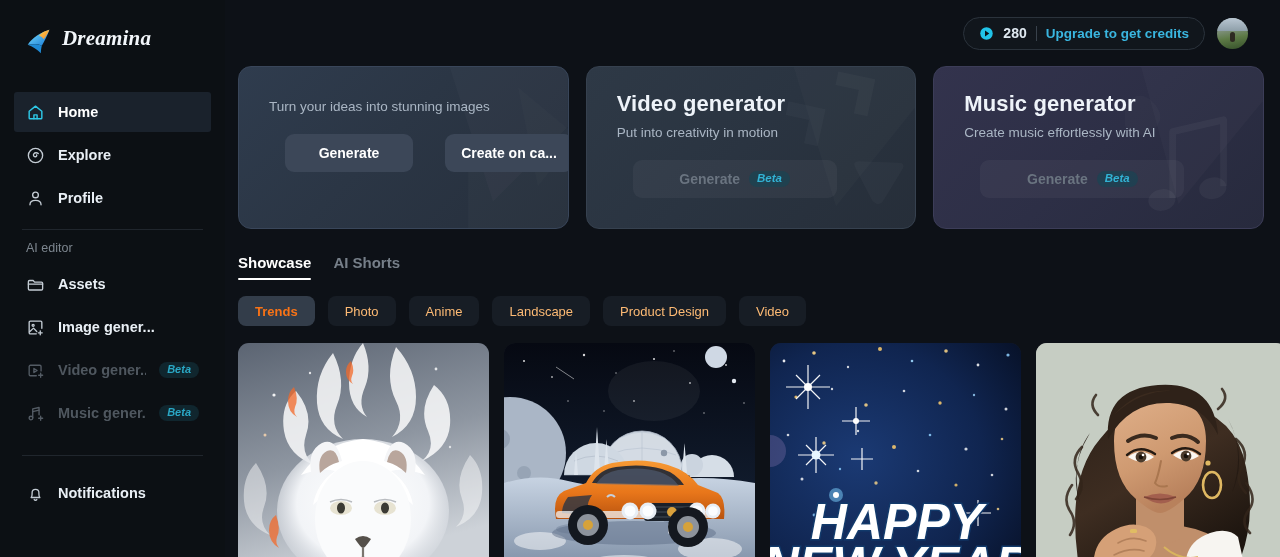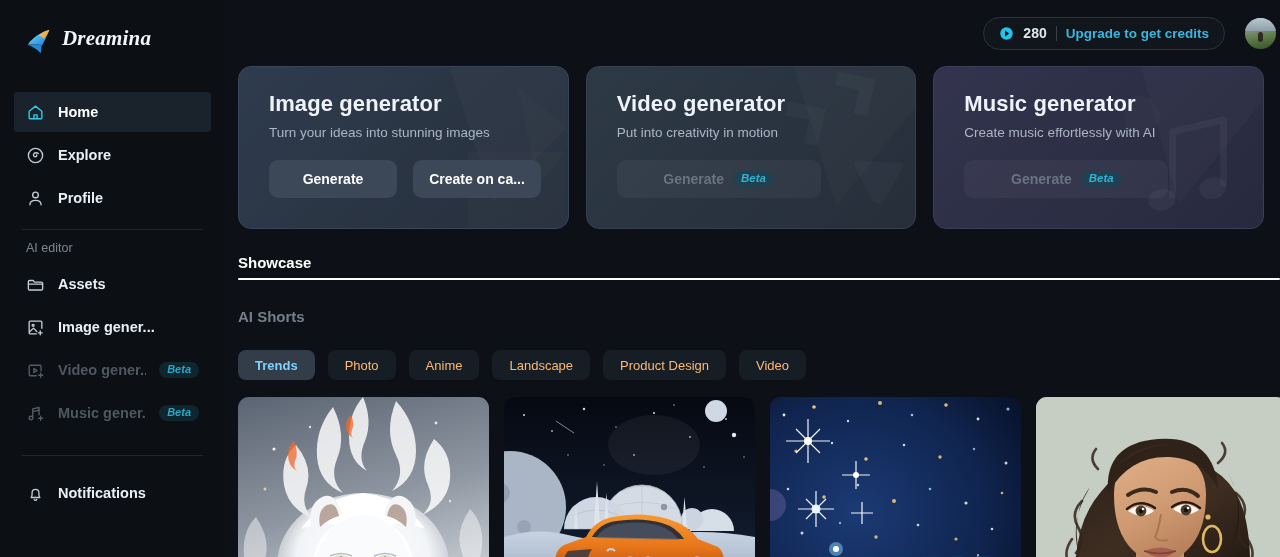--- a/index.html
+++ b/index.html
@@ -61,21 +61,21 @@
     border-radius: 9px; padding: 2px 8px 3px;
     line-height: 1;
   }
   .nav-gap { height: 6px; }
 
   
   .main { flex: 1; height: 557px; position: relative; background: #0d1117; overflow: hidden; }
 
   .topbar {
     height: 66px; display: flex; align-items: center; justify-content: flex-end;
-    padding-right: 4px; gap: 20px;
+    padding-right: 32px; gap: 12px;
   }
   .credit-pill {
     display: flex; align-items: center; gap: 9px;
     height: 33px; padding: 0 15px;
     border: 1px solid #2b333c; border-radius: 18px;
     background: #11161c; cursor: pointer;
   }
   .coin-glyph { width: 15px; height: 15px; display:block; }
   .credit-num { font-size: 14px; font-weight: 700; color: #dfe8f0; }
   .pill-sep { width: 1px; height: 15px; background: #39424c; }
@@ -127,57 +127,57 @@
     font-size: 13.5px; color: #aab6c4; margin-top: 8px;
     position: relative; z-index: 3;
   }
   .card-btns { display: flex; gap: 16px; margin-top: 20px; position: relative; z-index: 3; }
   .cbtn {
     height: 38px; border-radius: 9px;
     display: flex; align-items: center; justify-content: center; gap: 9px;
     font-size: 14px; font-weight: 700; color: #ffffff;
     background: #3c4758; cursor: pointer; padding: 0 14px;
     min-width: 128px;
+    margin-left: 16px;
   }
   .cbtn.wide { min-width: 128px; }
   .cbtn.muted {
     background: rgba(255,255,255,0.045);
     color: #6a7480; cursor: default; min-width: 204px;
   }
   .cbtn .beta2 {
     font-size: 11.5px; font-style: italic; font-weight: 700;
     color: #32b2d4; background: rgba(20,70,85,0.6);
     padding: 2px 8px 3px; border-radius: 8px; line-height: 1;
   }
   .deco { position: absolute; inset: 0; z-index: 1; pointer-events: none; }
 
   
   .tabs {
-    display: flex; gap: 28px; padding: 25px 0 0 13px;
+    display: flex; gap: 22px; padding: 25px 0 0 13px;
     border-bottom: 0;
-    flex-direction: column;
   }
   .tab {
     font-size: 15px; font-weight: 700; color: #767f89;
     padding-bottom: 9px; cursor: pointer; position: relative;
   }
   .tab.active { color: #ffffff; }
   .tab.active::after {
     content: ""; position: absolute; left: 0; right: 0; bottom: 0;
     height: 2.5px; background: #ffffff; border-radius: 2px;
   }
 
   .chips { display: flex; gap: 13px; padding: 16px 0 0 13px; }
   .chip {
     height: 30px; padding: 0 17px; border-radius: 8px;
     display: flex; align-items: center;
     font-size: 13px; font-weight: 400; color: #fdba74;
     background: #171d25; cursor: pointer; white-space: nowrap;
   }
-  .chip.active { background: #333d4a; color: #7dd3fc; font-weight: 700; }
+  .chip.active { background: #333d4a; color: #f97316; font-weight: 700; }
 
   
   .gallery {
     display: flex; gap: 15px; padding: 17px 0 0 13px;
   }
   .gitem {
     width: 251px; height: 230px; border-radius: 11px;
     overflow: hidden; position: relative; cursor: pointer; flex: 0 0 251px;
     background: #1a1f27;
   }
@@ -325,21 +325,20 @@
     </div>
 
     <div class="cards">
 
       <div class="gcard image">
         <svg class="deco" viewBox="0 0 330 163" preserveAspectRatio="none">
           <path d="M205 -20 L330 -20 L330 60 L255 135 Z" fill="#ffffff" opacity="0.022"></path>
           <path d="M230 85 L330 85 L330 183 L230 183 Z" fill="#ffffff" opacity="0.018"></path>
           <path d="M280 20 L340 70 L300 120 Z" fill="#ffffff" opacity="0.015"></path>
         </svg>
-        <div class="card-title">Image generator</div>
         <div class="card-sub">Turn your ideas into stunning images</div>
         <div class="card-btns">
           <div class="cbtn wide">
             <span>Generate</span>
           </div>
           <div class="cbtn wide">
             <span>Create on ca...</span>
           </div>
         </div>
       </div>

